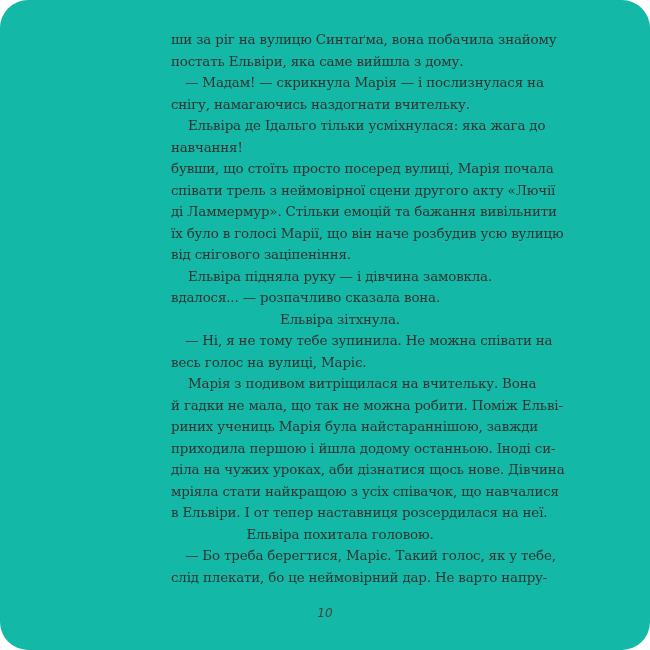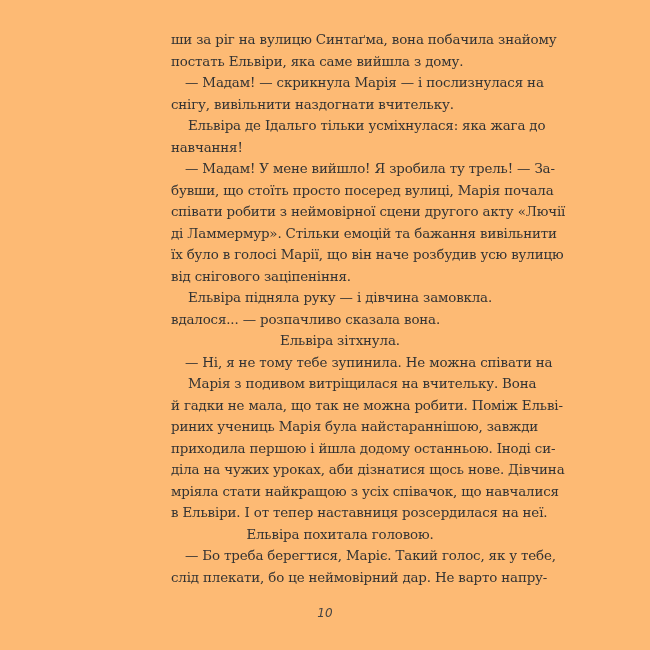--- a/index.html
+++ b/index.html
@@ -10,21 +10,22 @@
     body {
       width: 650px;
       height: 650px;
       position: relative;
       overflow: hidden;
     }
     .page {
       position: absolute;
       left: 0; top: 0;
       width: 650px; height: 650px;
-      background: #fdba74;
+      background: #14b8a6;
+      border-radius: 28px;
     }
     .text-block {
       position: absolute;
       left: 171px;
       top: 29px;
       width: 321px;
       font-family: "DejaVu Serif", "Liberation Serif", serif;
       font-size: 13.4px;
       line-height: 21.5px;
       color: #333333;
@@ -60,33 +61,33 @@
     }
   </style>
 </head>
 <body>
 
 <div class="page">
   <div class="text-block" id="text-block">
       <span class="line justify">ши за ріг на вулицю Синтаґма, вона побачила знайому</span>
       <span class="line">постать Ельвіри, яка саме вийшла з дому.</span>
       <span class="line justify indent">— Мадам! — скрикнула Марія — і послизнулася на</span>
-      <span class="line">снігу, вивільнити наздогнати вчительку.</span>
+      <span class="line">снігу, намагаючись наздогнати вчительку.</span>
       <span class="line justify indent-2">Ельвіра де Ідальго тільки усміхнулася: яка жага до</span>
       <span class="line">навчання!</span>
-      <span class="line justify indent">— Мадам! У мене вийшло! Я зробила ту трель! — За-</span>
       <span class="line justify">бувши, що стоїть просто посеред вулиці, Марія почала</span>
-      <span class="line justify">співати робити з неймовірної сцени другого акту «Лючії</span>
+      <span class="line justify">співати трель з неймовірної сцени другого акту «Лючії</span>
       <span class="line justify">ді Ламмермур». Стільки емоцій та бажання вивільнити</span>
       <span class="line justify">їх було в голосі Марії, що він наче розбудив усю вулицю</span>
       <span class="line">від снігового заціпеніння.</span>
       <span class="line indent-2">Ельвіра підняла руку — і дівчина замовкла.</span>
       <span class="line">вдалося... — розпачливо сказала вона.</span>
       <span class="line indent-2">Ельвіра зітхнула.</span>
       <span class="line justify indent">— Ні, я не тому тебе зупинила. Не можна співати на</span>
+      <span class="line">весь голос на вулиці, Маріє.</span>
       <span class="line justify indent-2">Марія з подивом витріщилася на вчительку. Вона</span>
       <span class="line justify">й гадки не мала, що так не можна робити. Поміж Ельві-</span>
       <span class="line justify">риних учениць Марія була найстараннішою, завжди</span>
       <span class="line justify">приходила першою і йшла додому останньою. Іноді си-</span>
       <span class="line justify">діла на чужих уроках, аби дізнатися щось нове. Дівчина</span>
       <span class="line justify">мріяла стати найкращою з усіх співачок, що навчалися</span>
       <span class="line justify">в Ельвіри. І от тепер наставниця розсердилася на неї.</span>
       <span class="line indent-2">Ельвіра похитала головою.</span>
       <span class="line justify indent">— Бо треба берегтися, Маріє. Такий голос, як у тебе,</span>
       <span class="line justify">слід плекати, бо це неймовірний дар. Не варто напру-</span>

